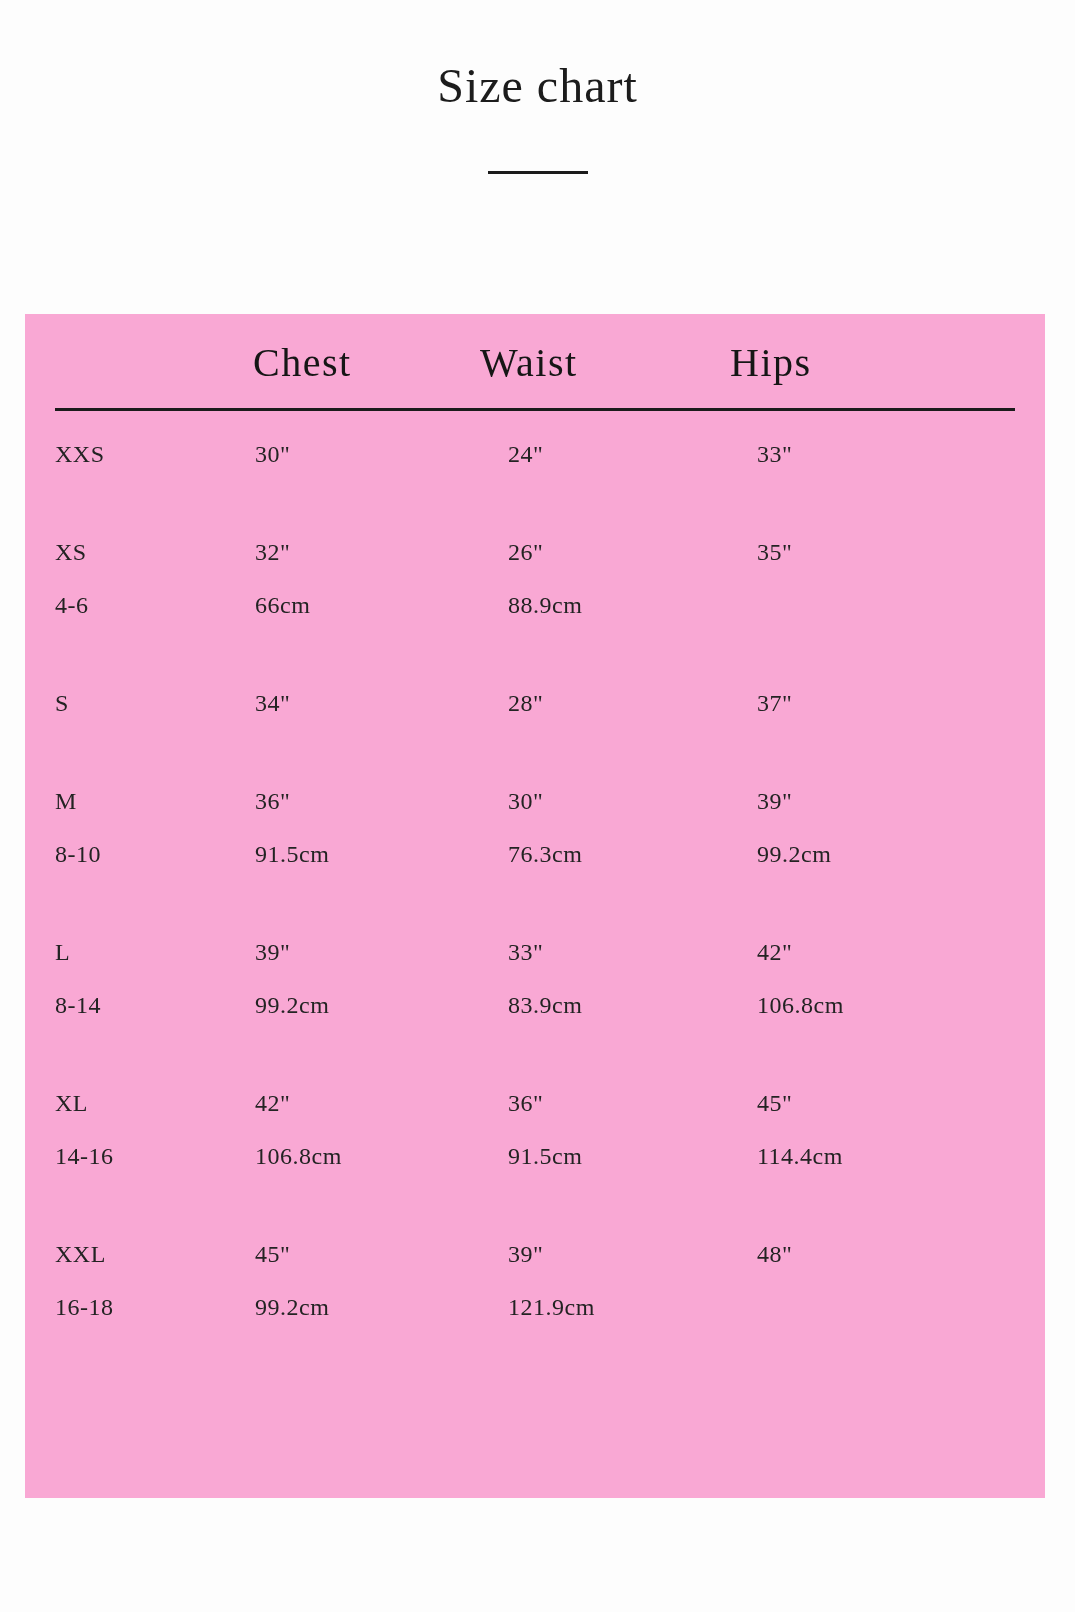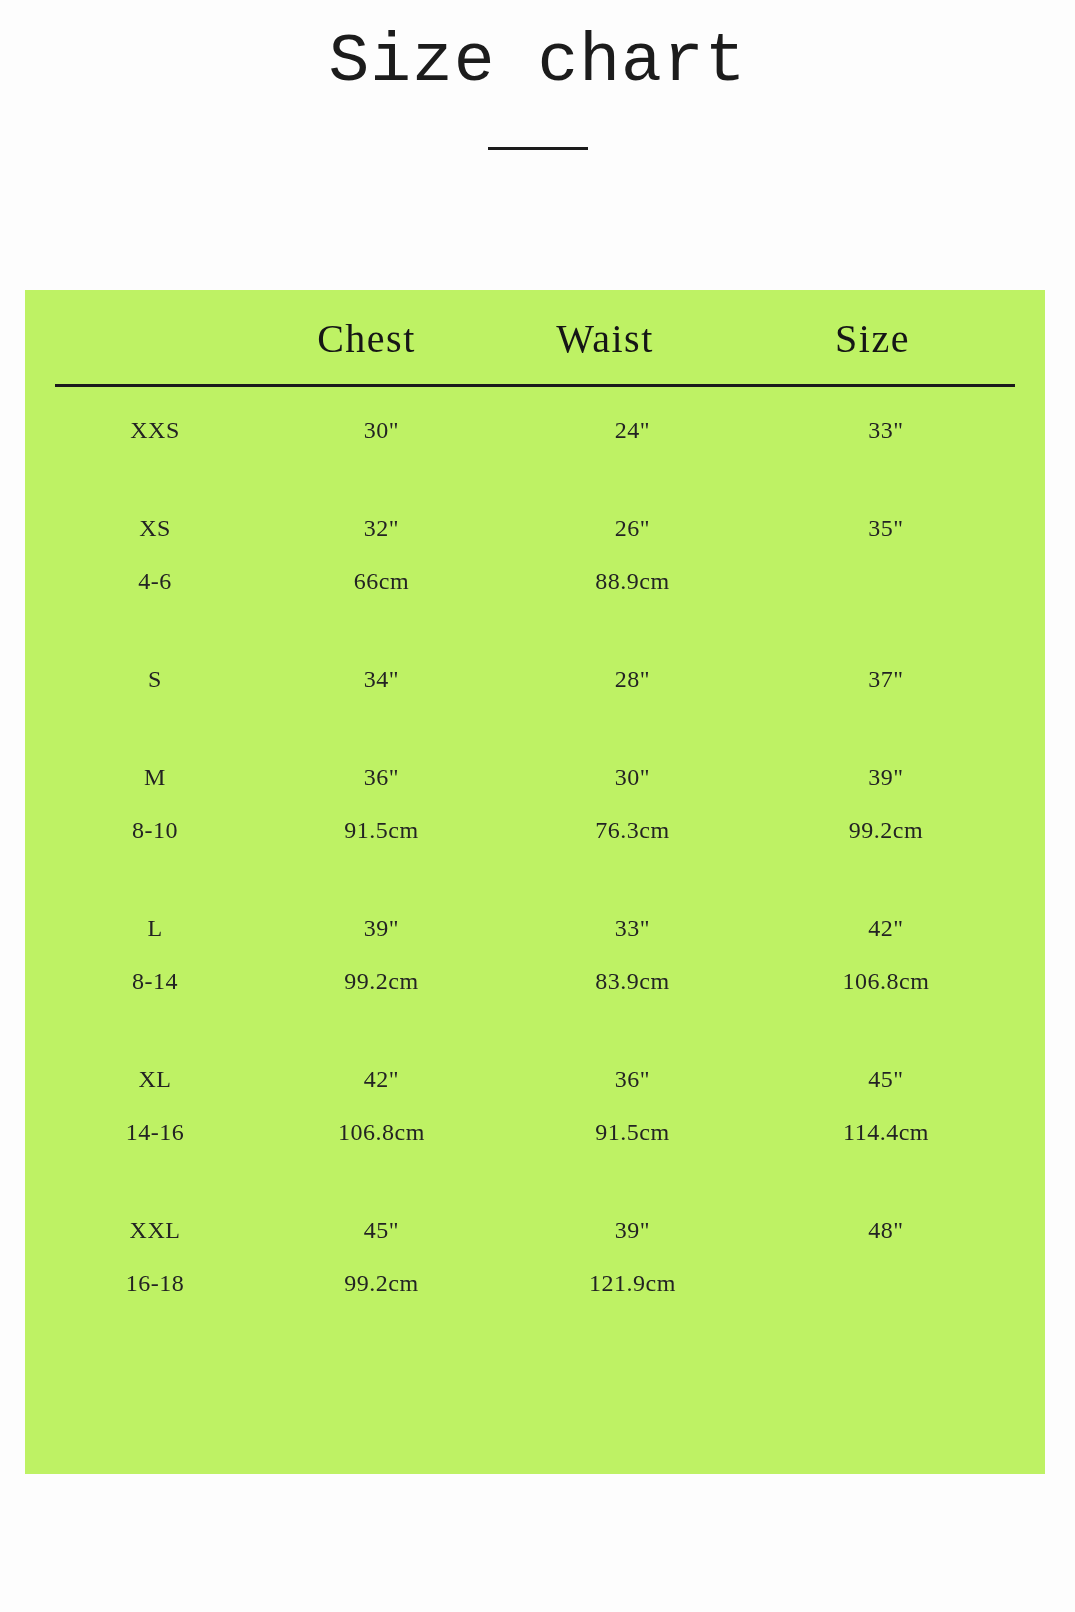--- a/index.html
+++ b/index.html
@@ -6,41 +6,39 @@
   html, body {
     width: 1075px;
     height: 1612px;
     background: #fdfdfd;
     font-family: "Liberation Serif", serif;
     color: #1f1f1f;
     overflow: hidden;
   }
   .page-header { text-align: center; }
   .page-title {
-    padding-top: 32px;
-    font-size: 68px;
+    padding-top: 56px;
+    font-size: 48px;
     font-weight: 400;
     line-height: 60px;
     letter-spacing: 1px;
     color: #1c1c1c;
-    font-family: Liberation Mono, monospace;
   }
   .title-divider {
     width: 100px;
     height: 3px;
     background: #1b1b1b;
     margin: 55px auto 0 auto;
   }
   .panel {
     margin: 140px 0 0 25px;
     width: 1020px;
     height: 1184px;
-    background: #bef264;
+    background: #f9a8d4;
     padding: 20px 30px 0 30px;
-    text-align: center;
   }
   .head-row {
     display: grid;
     grid-template-columns: 198px 227px 250px 1fr;
     font-size: 40px;
     line-height: 58px;
     letter-spacing: 1.5px;
     color: #161616;
   }
   .header-rule {
@@ -67,21 +65,21 @@
 <header class="page-header">
   <h1 class="page-title">Size chart</h1>
   <div class="title-divider"></div>
 </header>
 
 <section class="panel">
   <div class="head-row">
     <div class="cell"></div>
     <div class="cell">Chest</div>
     <div class="cell">Waist</div>
-    <div class="cell">Size</div>
+    <div class="cell">Hips</div>
   </div>
   <div class="header-rule"></div>
   <div class="rows" id="rows">
   <div class="row">
     <div class="row-line inches">
       <div class="cell">XXS</div>
       <div class="cell">30"</div>
       <div class="cell">24"</div>
       <div class="cell">33"</div>
     </div>

